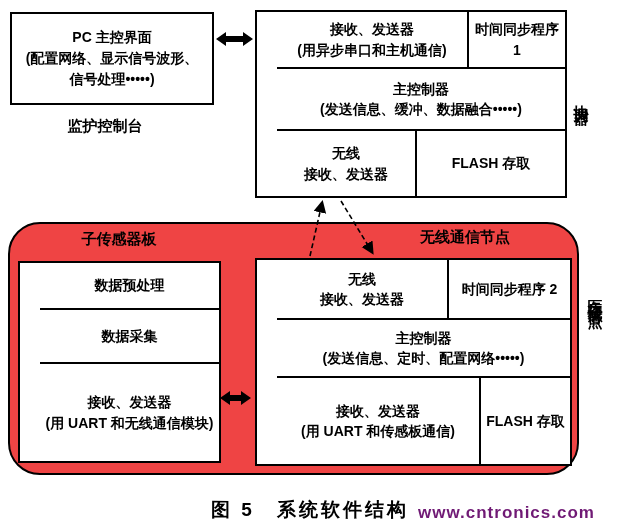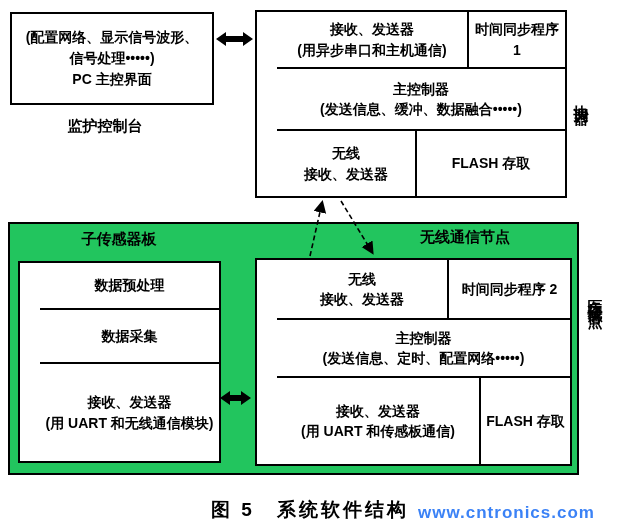--- a/index.html
+++ b/index.html
@@ -74,22 +74,22 @@
             text-align:center; font-size:19px; letter-spacing:3px; }
   .watermark{ position:absolute; left:418px; top:503px;
               font-size:17px; letter-spacing:1px; }
 </style>
 </head>
 <body>
 
 <div class="canvas">
 
   <div class="box pc-box">
+    <div>PC 主控界面</div>
     <div>(配置网络、显示信号波形、信号处理•••••)</div>
-    <div>PC 主控界面</div>
   </div>
   <div class="pc-label">监护控制台</div>
 
   <div class="box coord-box">
     <div class="coord-row1">
       <div class="cell coord-r1l">
         <div>接收、发送器</div>
         <div>(用异步串口和主机通信)</div>
       </div>
       <div class="cell coord-r1r">时间同步程序 1</div>
@@ -101,21 +101,21 @@
     <div class="coord-row3">
       <div class="cell coord-r3l">
         <div>无线</div>
         <div>接收、发送器</div>
       </div>
       <div class="cell coord-r3r">FLASH 存取</div>
     </div>
   </div>
   <div class="vlabel coord-vlabel">协调器</div>
 
-  <div class="gray-box" style="background: #22c55e;">
+  <div class="gray-box" style="background: #ef4444; border-radius: 32px;">
     <div class="board-label">子传感器板</div>
     <div class="node-label">无线通信节点</div>
 
     <div class="box left-box">
       <div class="cell lb-row1">数据预处理</div>
       <div class="cell lb-row2">数据采集</div>
       <div class="cell lb-row3">
         <div>接收、发送器</div>
         <div>(用 UART 和无线通信模块)</div>
       </div>
@@ -153,15 +153,15 @@
 
     <path fill="#000" d="M216,39 L226,32 L226,36 L243,36 L243,32 L253,39 L243,46 L243,42 L226,42 L226,46 Z"></path>
 
     <path fill="#000" d="M220,398 L230,391 L230,395 L241,395 L241,391 L251,398 L241,405 L241,401 L230,401 L230,405 Z"></path>
 
     <line x1="310" y1="256" x2="322" y2="203" stroke="#000" stroke-width="1.6" stroke-dasharray="5,3" marker-end="url(#ah)"></line>
     <line x1="341" y1="201" x2="372" y2="252" stroke="#000" stroke-width="1.6" stroke-dasharray="5,3" marker-end="url(#ah)"></line>
   </svg>
 
   <div class="caption">图 5　系统软件结构</div>
-  <div class="watermark" style="color: #3b82f6;">www.cntronics.com</div>
+  <div class="watermark" style="color: #701a75;">www.cntronics.com</div>
 
 </div>
 
 </body></html>

